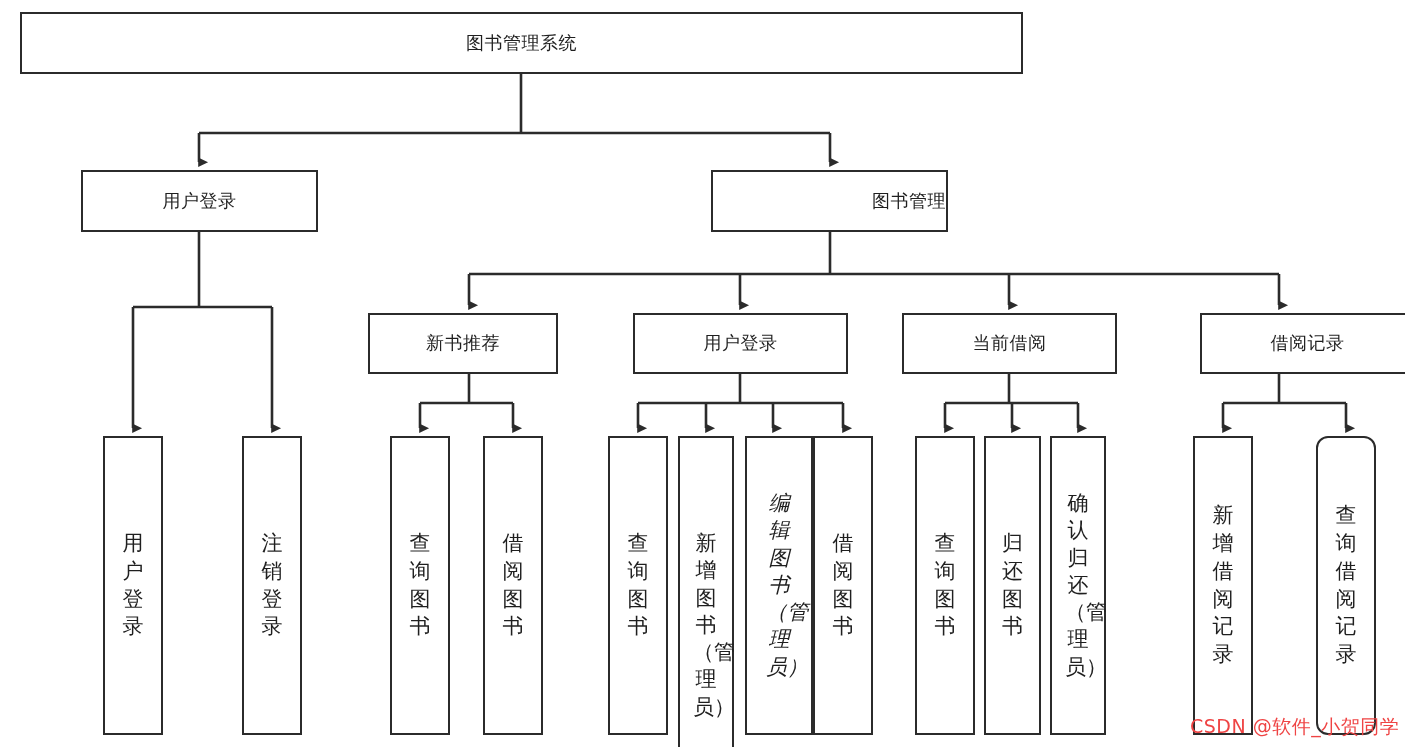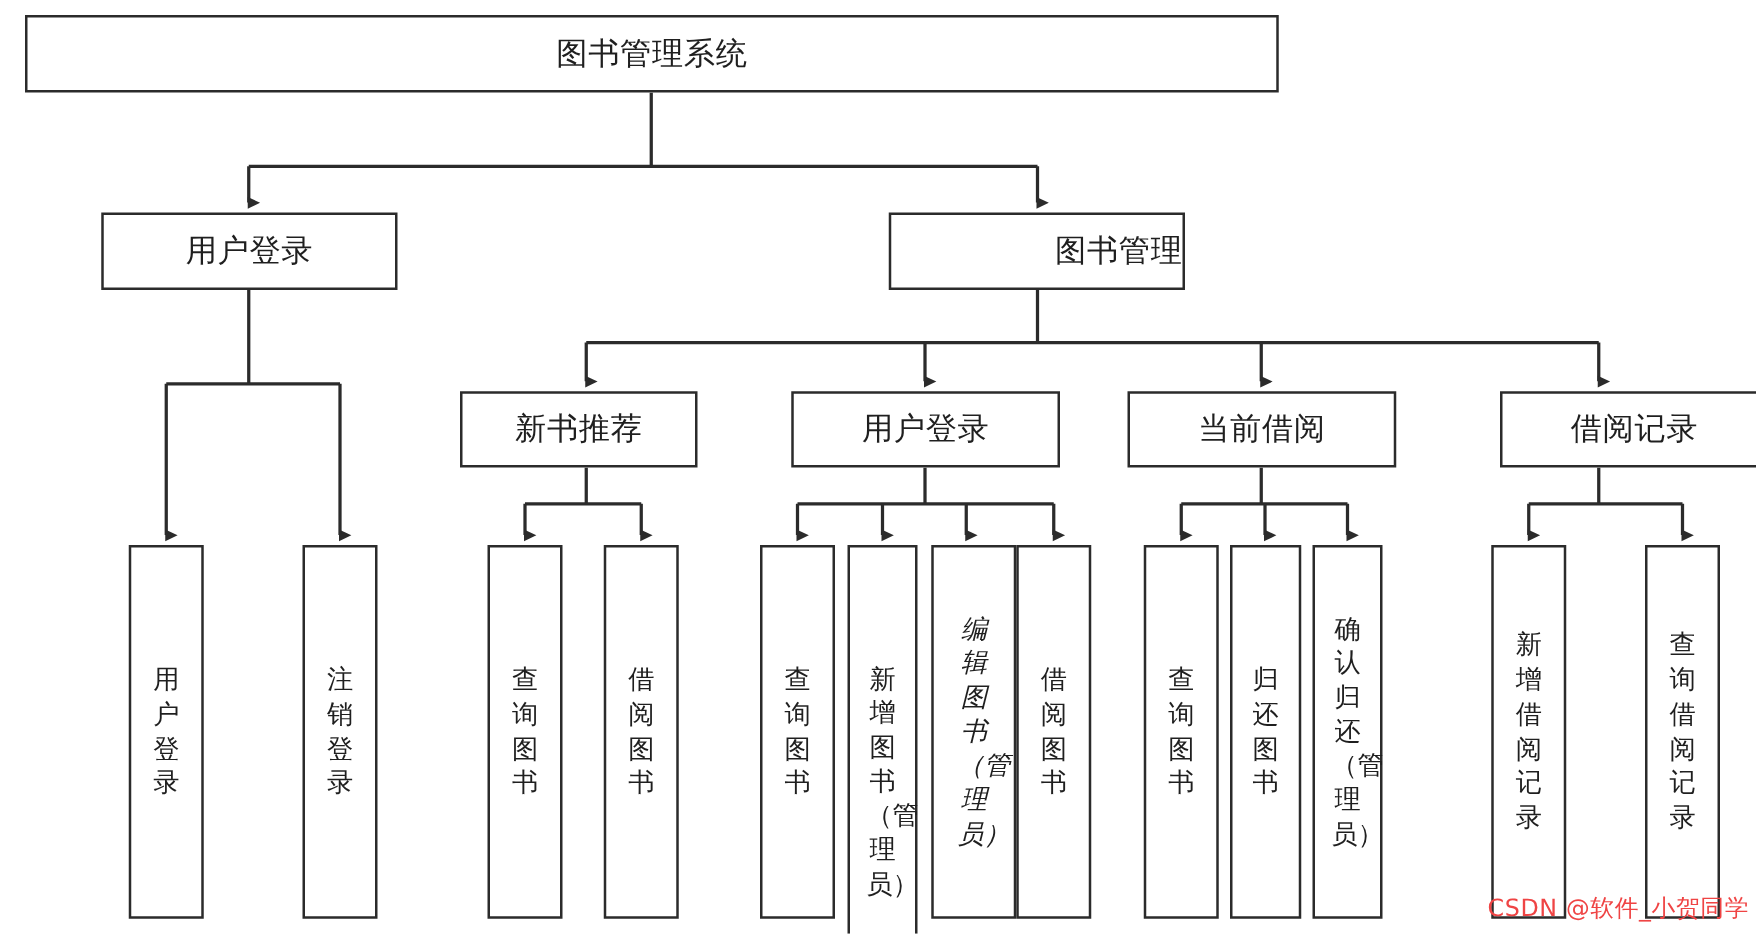--- a/index.html
+++ b/index.html
@@ -31,21 +31,21 @@
     position: absolute;
     box-sizing: border-box;
     border: 2.5px solid #2b2b2b;
     background: #ffffff;
     display: flex;
     align-items: center;
     justify-content: center;
     z-index: 3;
   }
   .node-label {
-    font-size: 25px;
+    font-size: 18px;
     line-height: 1.15;
     color: #1f1f1f;
     letter-spacing: 0.5px;
     white-space: nowrap;
     text-align: center;
   }
   
   .node.leaf {
     align-items: center;
     justify-content: center;
@@ -185,19 +185,19 @@
   <div class="node leaf" style="left:984px; top:436px; width:57px; height:299px;">
     <span class="node-label">归还图书</span>
   </div>
   <div class="node leaf overflow" style="left:1050px; top:436px; width:56px; height:299px;">
     <span class="node-label">确认归还（管理员）</span>
   </div>
 
   <div class="node leaf" style="left:1193px; top:436px; width:60px; height:299px;">
     <span class="node-label">新增借阅记录</span>
   </div>
-  <div class="node leaf" style="left:1316px; top:436px; width:60px; height:299px;">
+  <div class="node leaf" style="left:1316px; top:436px; width:60px; height:299px;border-radius:12px;">
     <span class="node-label">查询借阅记录</span>
   </div>
 
   <div class="watermark" style="left:1190px; top:714px;">CSDN @软件_小贺同学</div>
 
 </div>
 
 </body></html>

